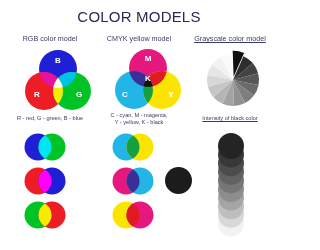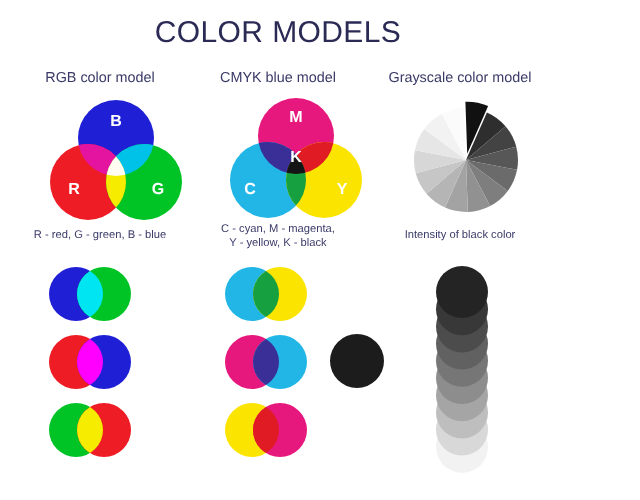--- a/index.html
+++ b/index.html
@@ -37,21 +37,21 @@
   .col-caption {
     position: absolute;
     font-size: 5.6px;
     line-height: 7px;
     color: #3a3a68;
     text-align: center;
     white-space: nowrap;
   }
   .col-1 { left: 4px;   width: 92px; }
   .col-2 { left: 93px;  width: 92px; }
-  .col-3 { left: 184px; width: 92px; }
+  .col-3 { left: 184px; width: 92px; text-decoration: underline; }
 
   
   .venn {
     position: absolute;
     width: 76px;
     height: 66px;
   }
   #venn-rgb  { left: 20px;  top: 47px; }
   #venn-cmyk { left: 110px; top: 46px; }
   .venn svg { display: block; }
@@ -108,21 +108,21 @@
     height: 108px;
   }
   #stack-grayscale svg { display: block; }
 </style>
 </head>
 <body style="background: rgb(255, 255, 255);">
 
 <div id="page-title">COLOR MODELS</div>
 
 <div class="col-heading col-1">RGB color model</div>
-<div class="col-heading col-2">CMYK blue model</div>
+<div class="col-heading col-2">CMYK yellow model</div>
 <div class="col-heading col-3">Grayscale color model</div>
 
 <div class="venn" id="venn-rgb">
   <svg width="76" height="66" viewBox="0 0 76 66" xmlns="http://www.w3.org/2000/svg">
     <defs>
       <clipPath id="clipB">
           <circle cx="38" cy="22" r="19"></circle>
         </clipPath>
       <clipPath id="clipR">
           <circle cx="24" cy="44" r="19"></circle>

